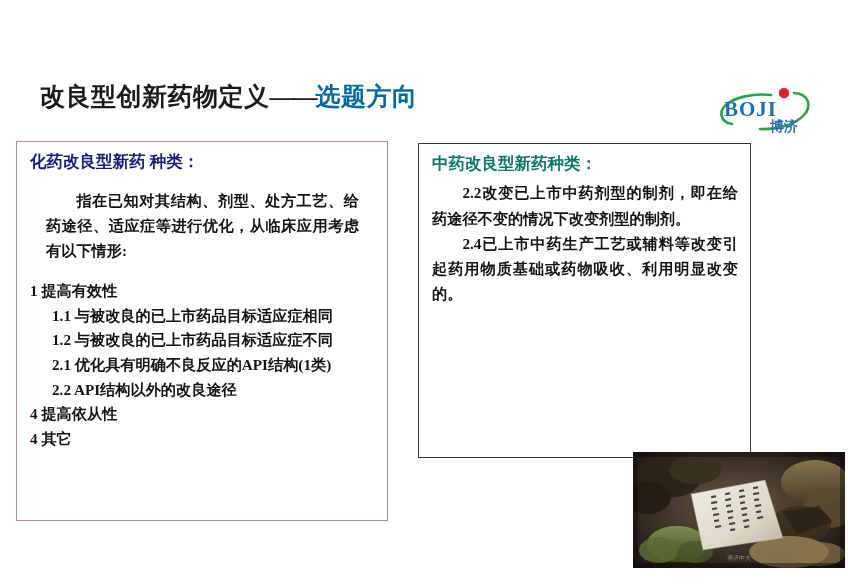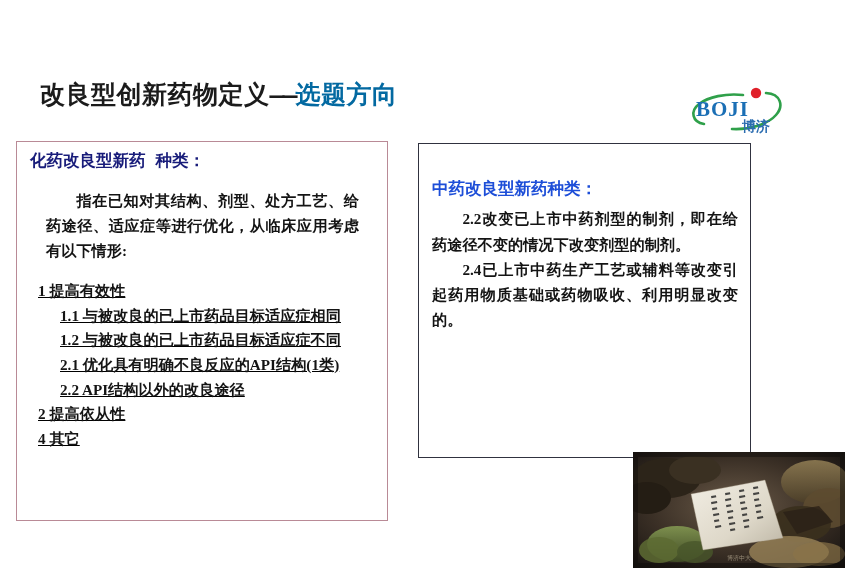--- a/index.html
+++ b/index.html
@@ -24,34 +24,34 @@
   
   .title-wrap {
     position: absolute;
     left: 40px;
     top: 84px;
     white-space: nowrap;
   }
   .title-main,
   .title-accent,
   .title-dash {
-    font-family: Liberation Mono, monospace;
+    font-family: Liberation Serif, serif;
     font-weight: bold;
     font-size: 25px;
     letter-spacing: 0.5px;
     line-height: 1;
   }
   .title-main { color: #1b1b1b; }
   .title-dash { color: #1b1b1b; letter-spacing: -2px; }
   .title-accent { color: #0369a1; }
 
   
   .logo {
     position: absolute;
-    left: 680px;
+    left: 708px;
     top: 84px;
     width: 112px;
     height: 52px;
   }
   .logo svg { display: block; }
 
   
   .box {
     position: absolute;
     background: #ffffff;
@@ -70,47 +70,46 @@
     width: 333px;
     height: 315px;
     border: 1px solid #30323f;
   }
 
   .box-inner {
     padding: 9px 12px 6px 13px;
   }
 
   .heading {
-    font-family: Liberation Mono, monospace;
+    font-family: Liberation Serif, serif;
     font-weight: bold;
     font-size: 16.5px;
     line-height: 1.35;
     margin: 0 0 5px 0;
     white-space: nowrap;
   }
   .heading-blue  { color: #181c7a; }
-  .heading-green { color: #1d4ed8; margin-top: 26px; }
+  .heading-green { color: #0f766e; }
 
   .para {
     font-family: "Liberation Serif", "DejaVu Serif", serif;
     font-weight: bold;
     color: #141414;
     font-size: 15.2px;
     line-height: 1.62;
     margin: 16px;
     text-align: justify;
     text-justify: inter-ideograph;
   }
   .para.indent { text-indent: 2em; }
 
   .list {
     list-style: none;
-    margin: 8px;
+    margin: 0;
     padding: 0;
-    text-decoration: underline;
   }
   .list li {
     font-family: "Liberation Serif", "DejaVu Serif", serif;
     font-weight: bold;
     color: #141414;
     font-size: 15.2px;
     line-height: 1.62;
     white-space: nowrap;
   }
   .list li.lvl2 { padding-left: 22px; }
@@ -161,21 +160,21 @@
   <div class="box box-left">
     <div class="box-inner">
       <p class="heading heading-blue">化药改良型新药 种类：</p>
       <p class="para indent">指在已知对其结构、剂型、处方工艺、给药途径、适应症等进行优化，从临床应用考虑有以下情形:</p>
       <ul class="list">
         <li>1 提高有效性</li>
         <li class="lvl2">1.1 与被改良的已上市药品目标适应症相同</li>
         <li class="lvl2">1.2 与被改良的已上市药品目标适应症不同</li>
         <li class="lvl2">2.1 优化具有明确不良反应的API结构(1类)</li>
         <li class="lvl2">2.2  API结构以外的改良途径</li>
-        <li>2 提高依从性</li>
+        <li>4 提高依从性</li>
         <li>4 其它</li>
       </ul>
     </div>
   </div>
 
   <div class="box box-right">
     <div class="box-inner">
       <p class="heading heading-green">中药改良型新药种类：</p>
       <p class="rline">2.2改变已上市中药剂型的制剂，即在给药途径不变的情况下改变剂型的制剂。</p>
       <p class="rline">2.4已上市中药生产工艺或辅料等改变引起药用物质基础或药物吸收、利用明显改变的。</p>

